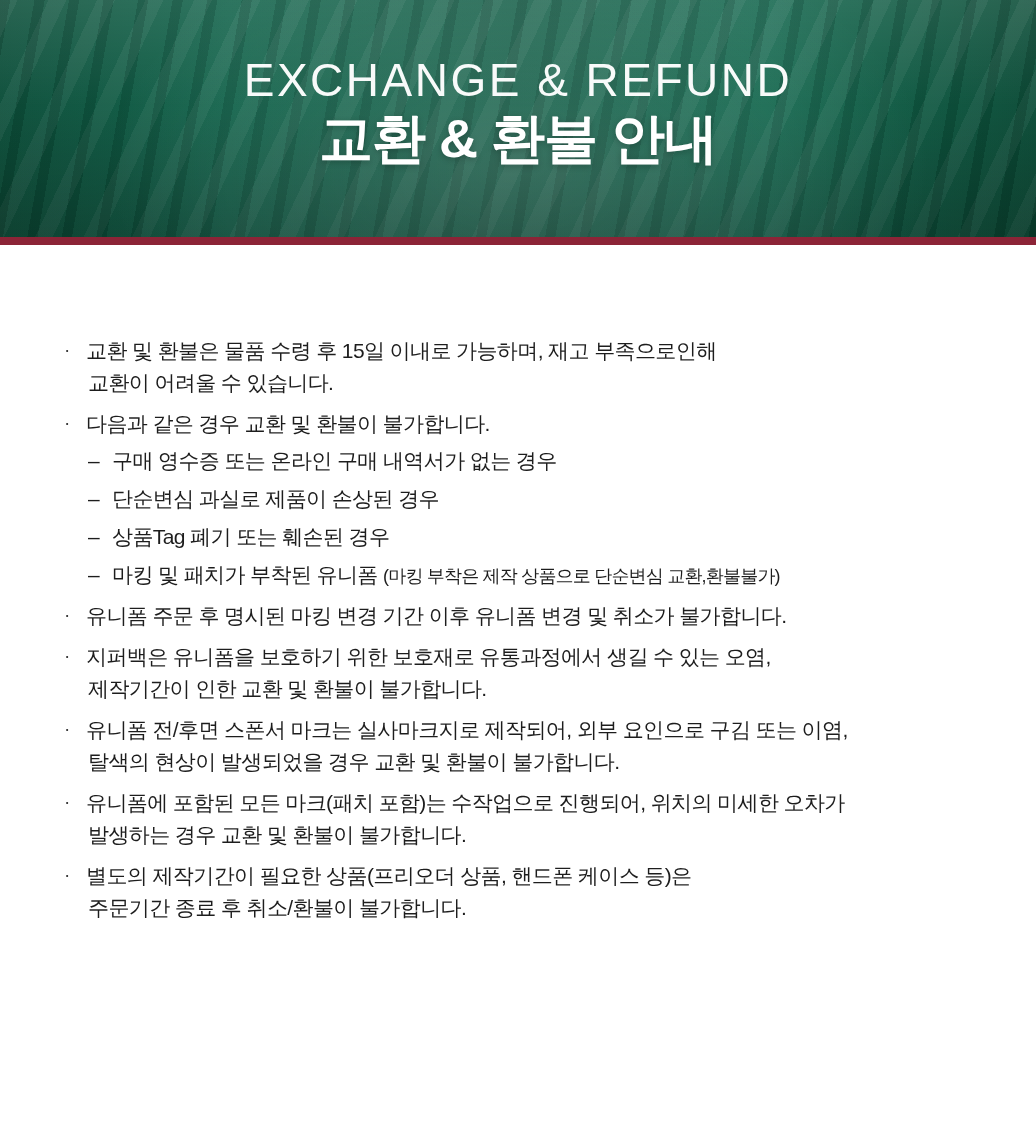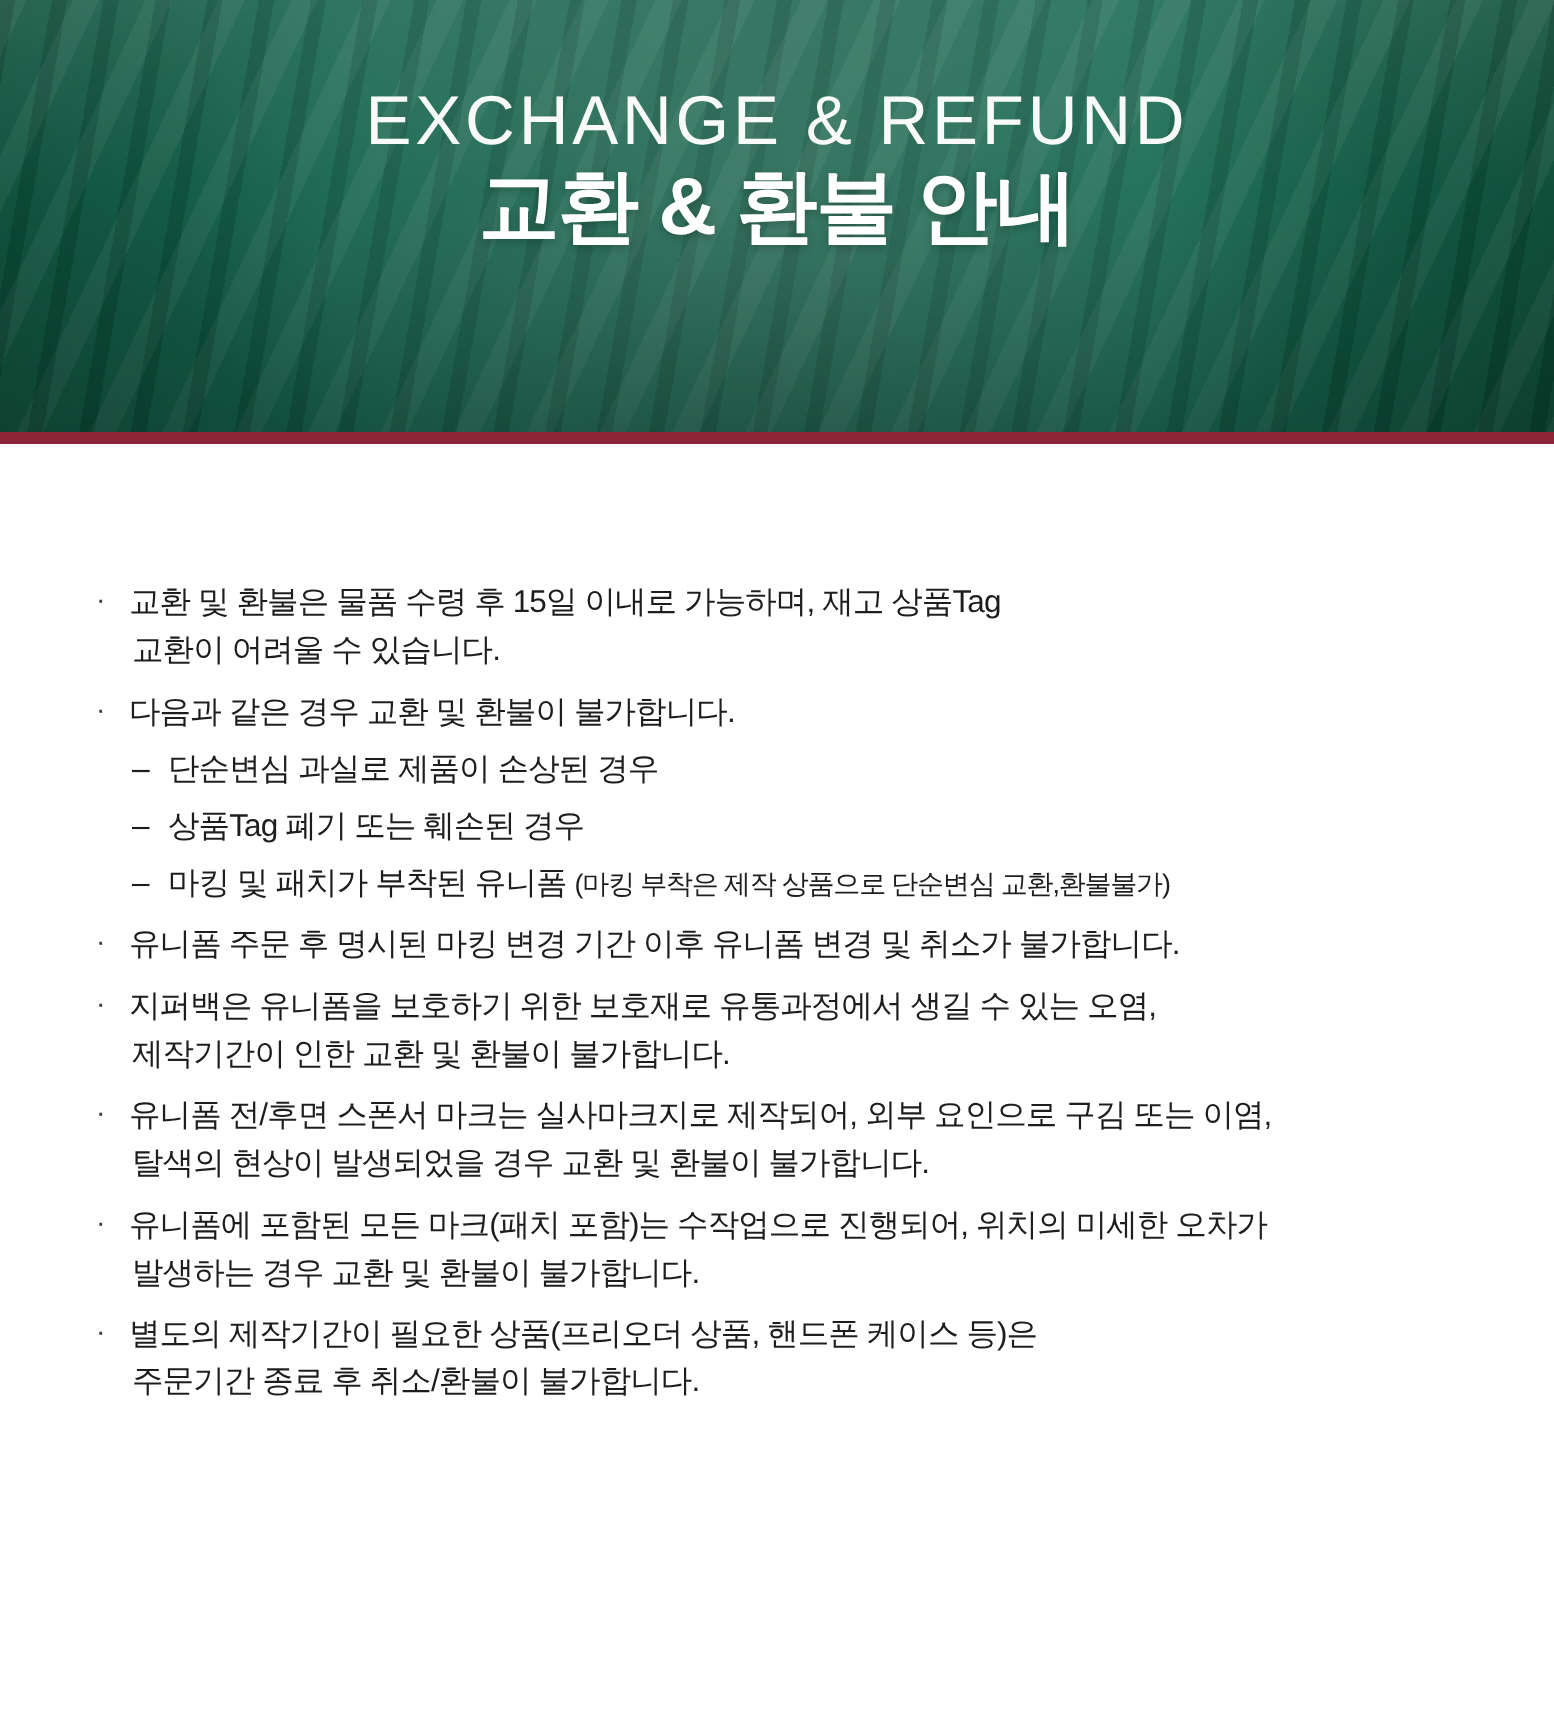--- a/index.html
+++ b/index.html
@@ -11,21 +11,21 @@
     height: 1140px;
     background: #ffffff;
     font-family: "Liberation Sans", sans-serif;
     overflow: hidden;
   }
 
   
   .banner {
     position: relative;
     width: 1036px;
-    height: 288px;
+    height: 237px;
     background: #0d5840;
     background-image:
       linear-gradient(180deg, rgba(255,255,255,0.10) 0%, rgba(255,255,255,0.00) 45%, rgba(0,0,0,0.22) 100%),
       repeating-linear-gradient(
         115deg,
         rgba(255,255,255,0.055) 0px,
         rgba(255,255,255,0.055) 16px,
         rgba(255,255,255,0.00) 16px,
         rgba(255,255,255,0.00) 44px
       ),
@@ -150,23 +150,23 @@
   <div class="glow"></div>
   <div class="banner-inner">
     <div class="title-en">EXCHANGE &amp; REFUND</div>
     <div class="title-ko">교환 &amp; 환불 안내</div>
   </div>
 </div>
 <div class="banner-rule"></div>
 
 <div class="content">
   <ul class="list">
-      <li class="item"><span class="bullet">·</span><span>교환 및 환불은 물품 수령 후 15일 이내로 가능하며, 재고 상품Tag</span><span class="line2">교환이 어려울 수 있습니다.</span></li>
+      <li class="item"><span class="bullet">·</span><span>교환 및 환불은 물품 수령 후 15일 이내로 가능하며, 재고 부족으로인해</span><span class="line2">교환이 어려울 수 있습니다.</span></li>
       <li class="item"><span class="bullet">·</span><span>다음과 같은 경우 교환 및 환불이 불가합니다.</span><ul class="sublist">
-          <li class="subitem"><span class="dash">–</span></li>
+          <li class="subitem"><span class="dash">–</span><span>구매 영수증 또는 온라인 구매 내역서가 없는 경우</span></li>
           <li class="subitem"><span class="dash">–</span><span>단순변심 과실로 제품이 손상된 경우</span></li>
           <li class="subitem"><span class="dash">–</span><span>상품Tag 폐기 또는 훼손된 경우</span></li>
           <li class="subitem"><span class="dash">–</span><span>마킹 및 패치가 부착된 유니폼 </span><span class="small">(마킹 부착은 제작 상품으로 단순변심 교환,환불불가)</span></li>
         </ul></li>
       <li class="item"><span class="bullet">·</span><span>유니폼 주문 후 명시된 마킹 변경 기간 이후 유니폼 변경 및 취소가 불가합니다.</span></li>
       <li class="item"><span class="bullet">·</span><span>지퍼백은 유니폼을 보호하기 위한 보호재로 유통과정에서 생길 수 있는 오염,</span><span class="line2">제작기간이 인한 교환 및 환불이 불가합니다.</span></li>
       <li class="item"><span class="bullet">·</span><span>유니폼 전/후면 스폰서 마크는 실사마크지로 제작되어, 외부 요인으로 구김 또는 이염,</span><span class="line2">탈색의 현상이 발생되었을 경우 교환 및 환불이 불가합니다.</span></li>
       <li class="item"><span class="bullet">·</span><span>유니폼에 포함된 모든 마크(패치 포함)는 수작업으로 진행되어, 위치의 미세한 오차가</span><span class="line2">발생하는 경우 교환 및 환불이 불가합니다.</span></li>
       <li class="item"><span class="bullet">·</span><span>별도의 제작기간이 필요한 상품(프리오더 상품, 핸드폰 케이스 등)은</span><span class="line2">주문기간 종료 후 취소/환불이 불가합니다.</span></li>
     </ul>

